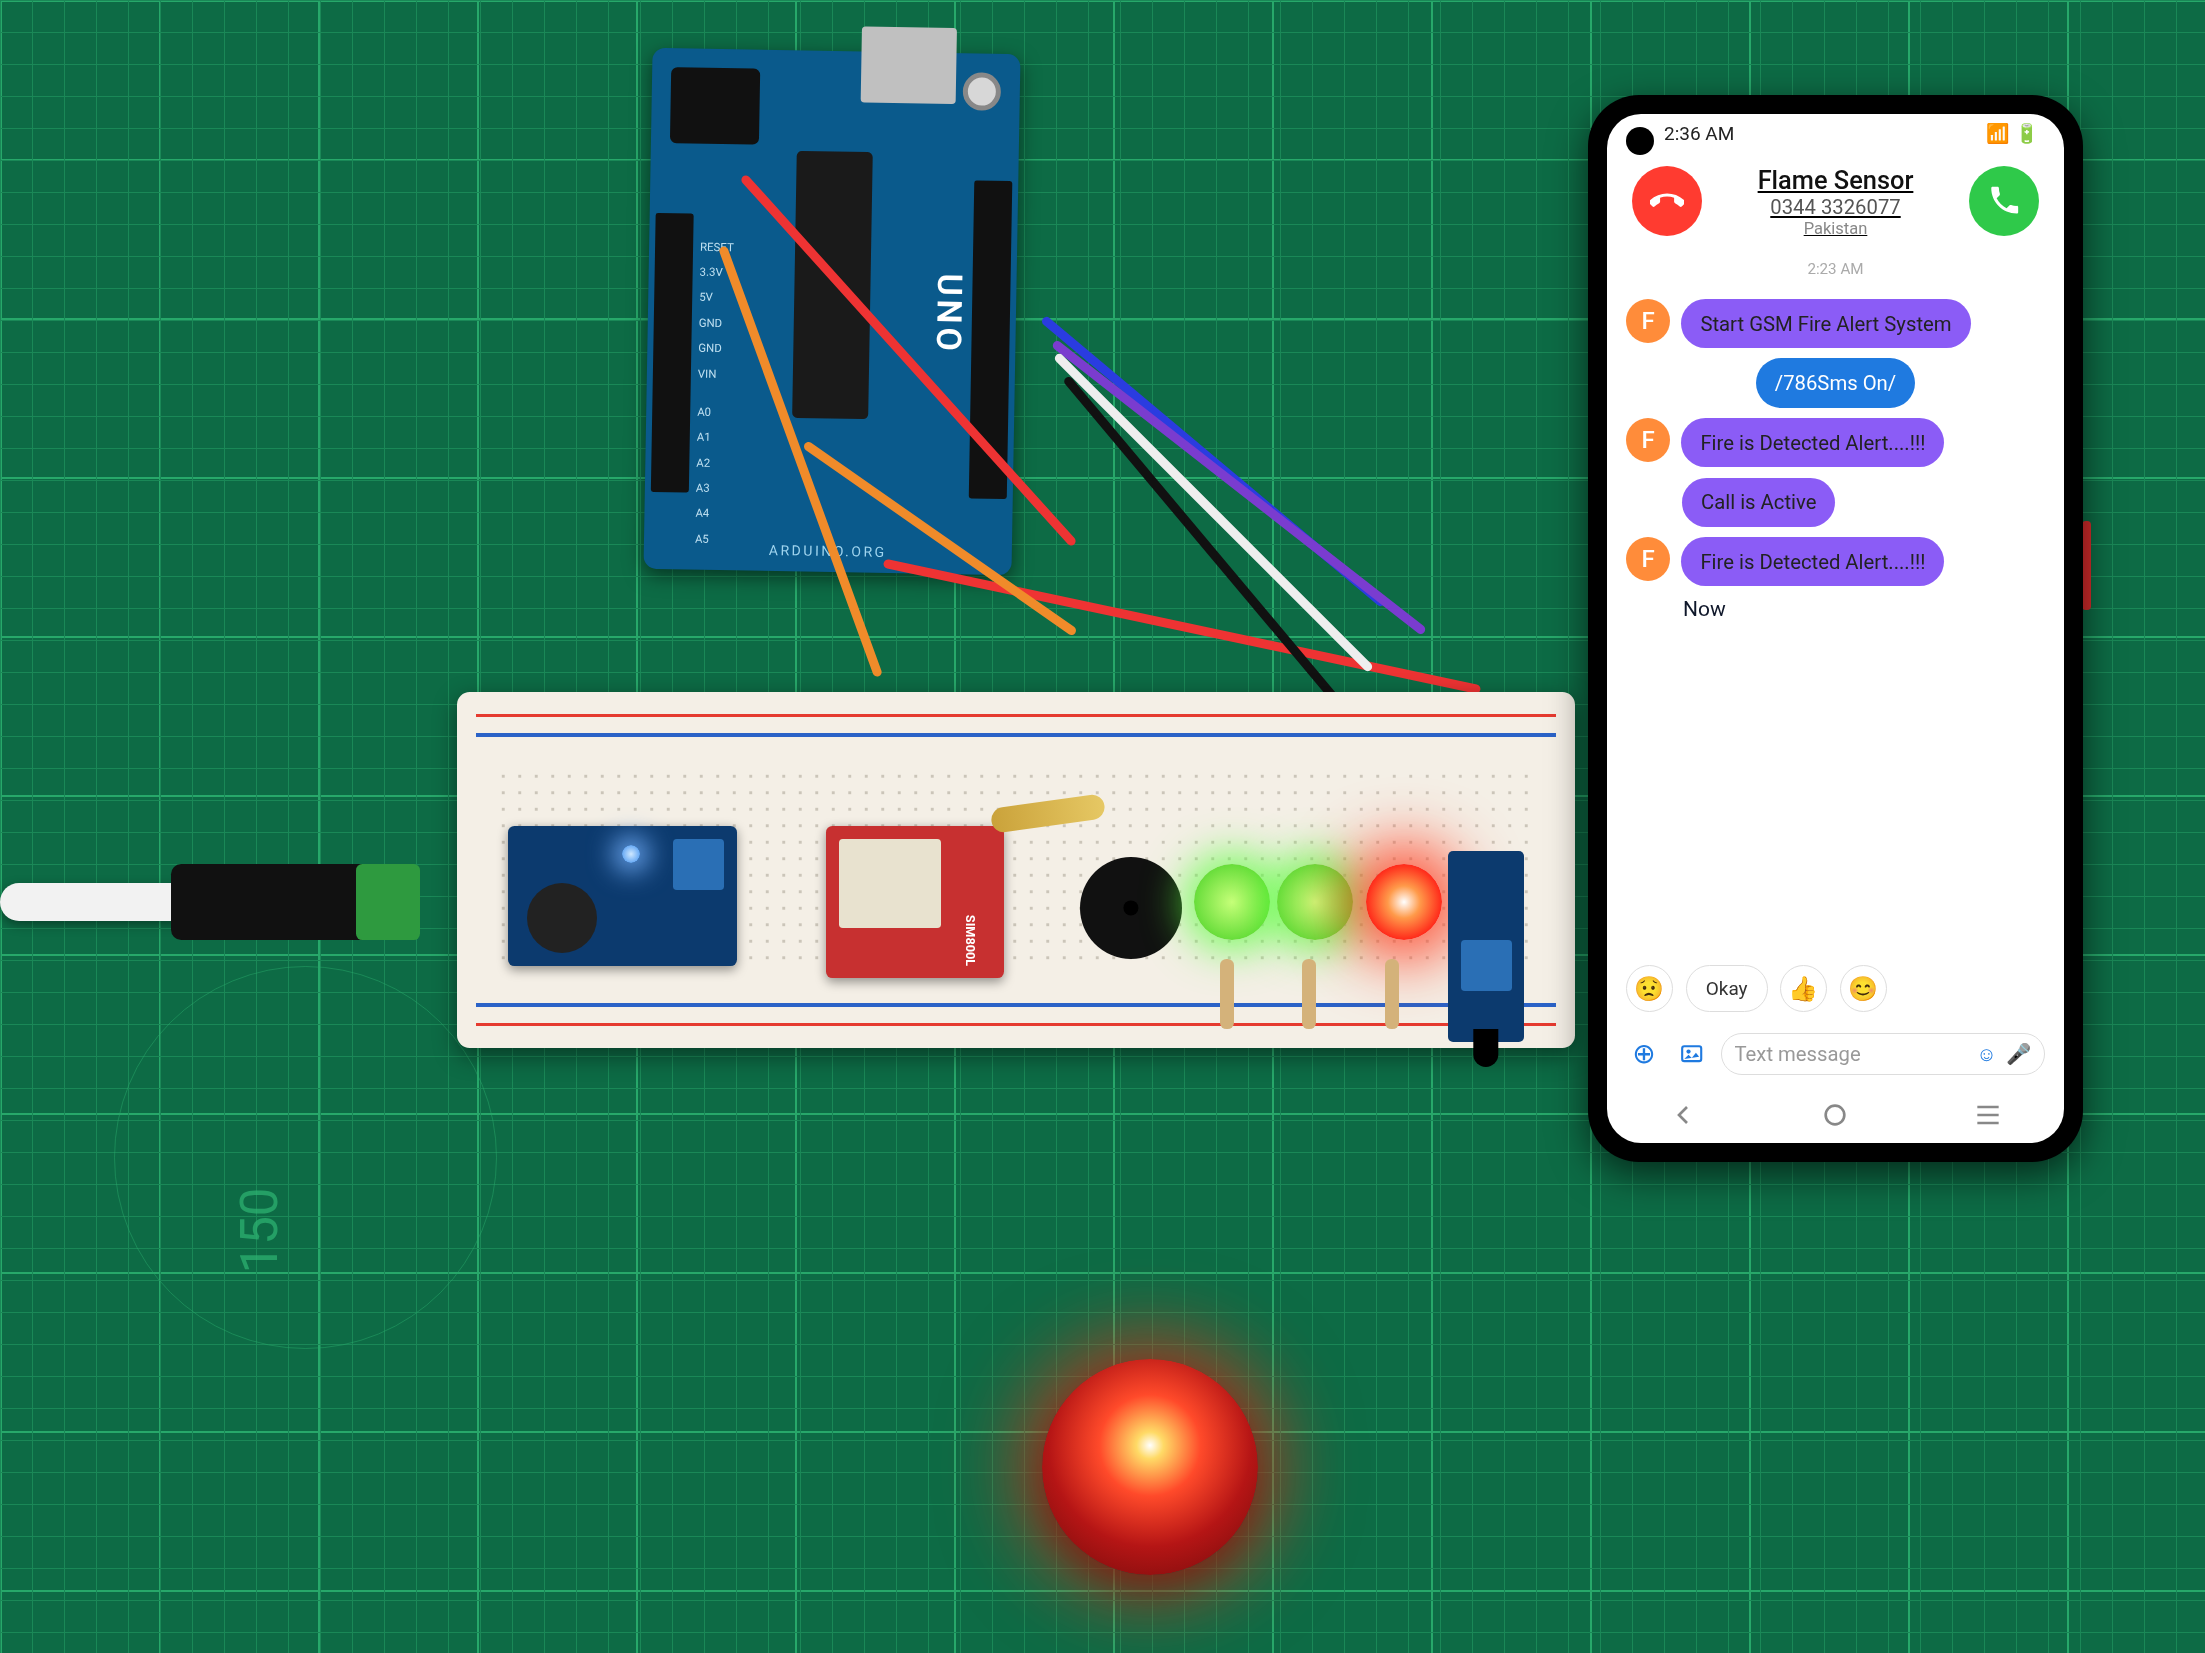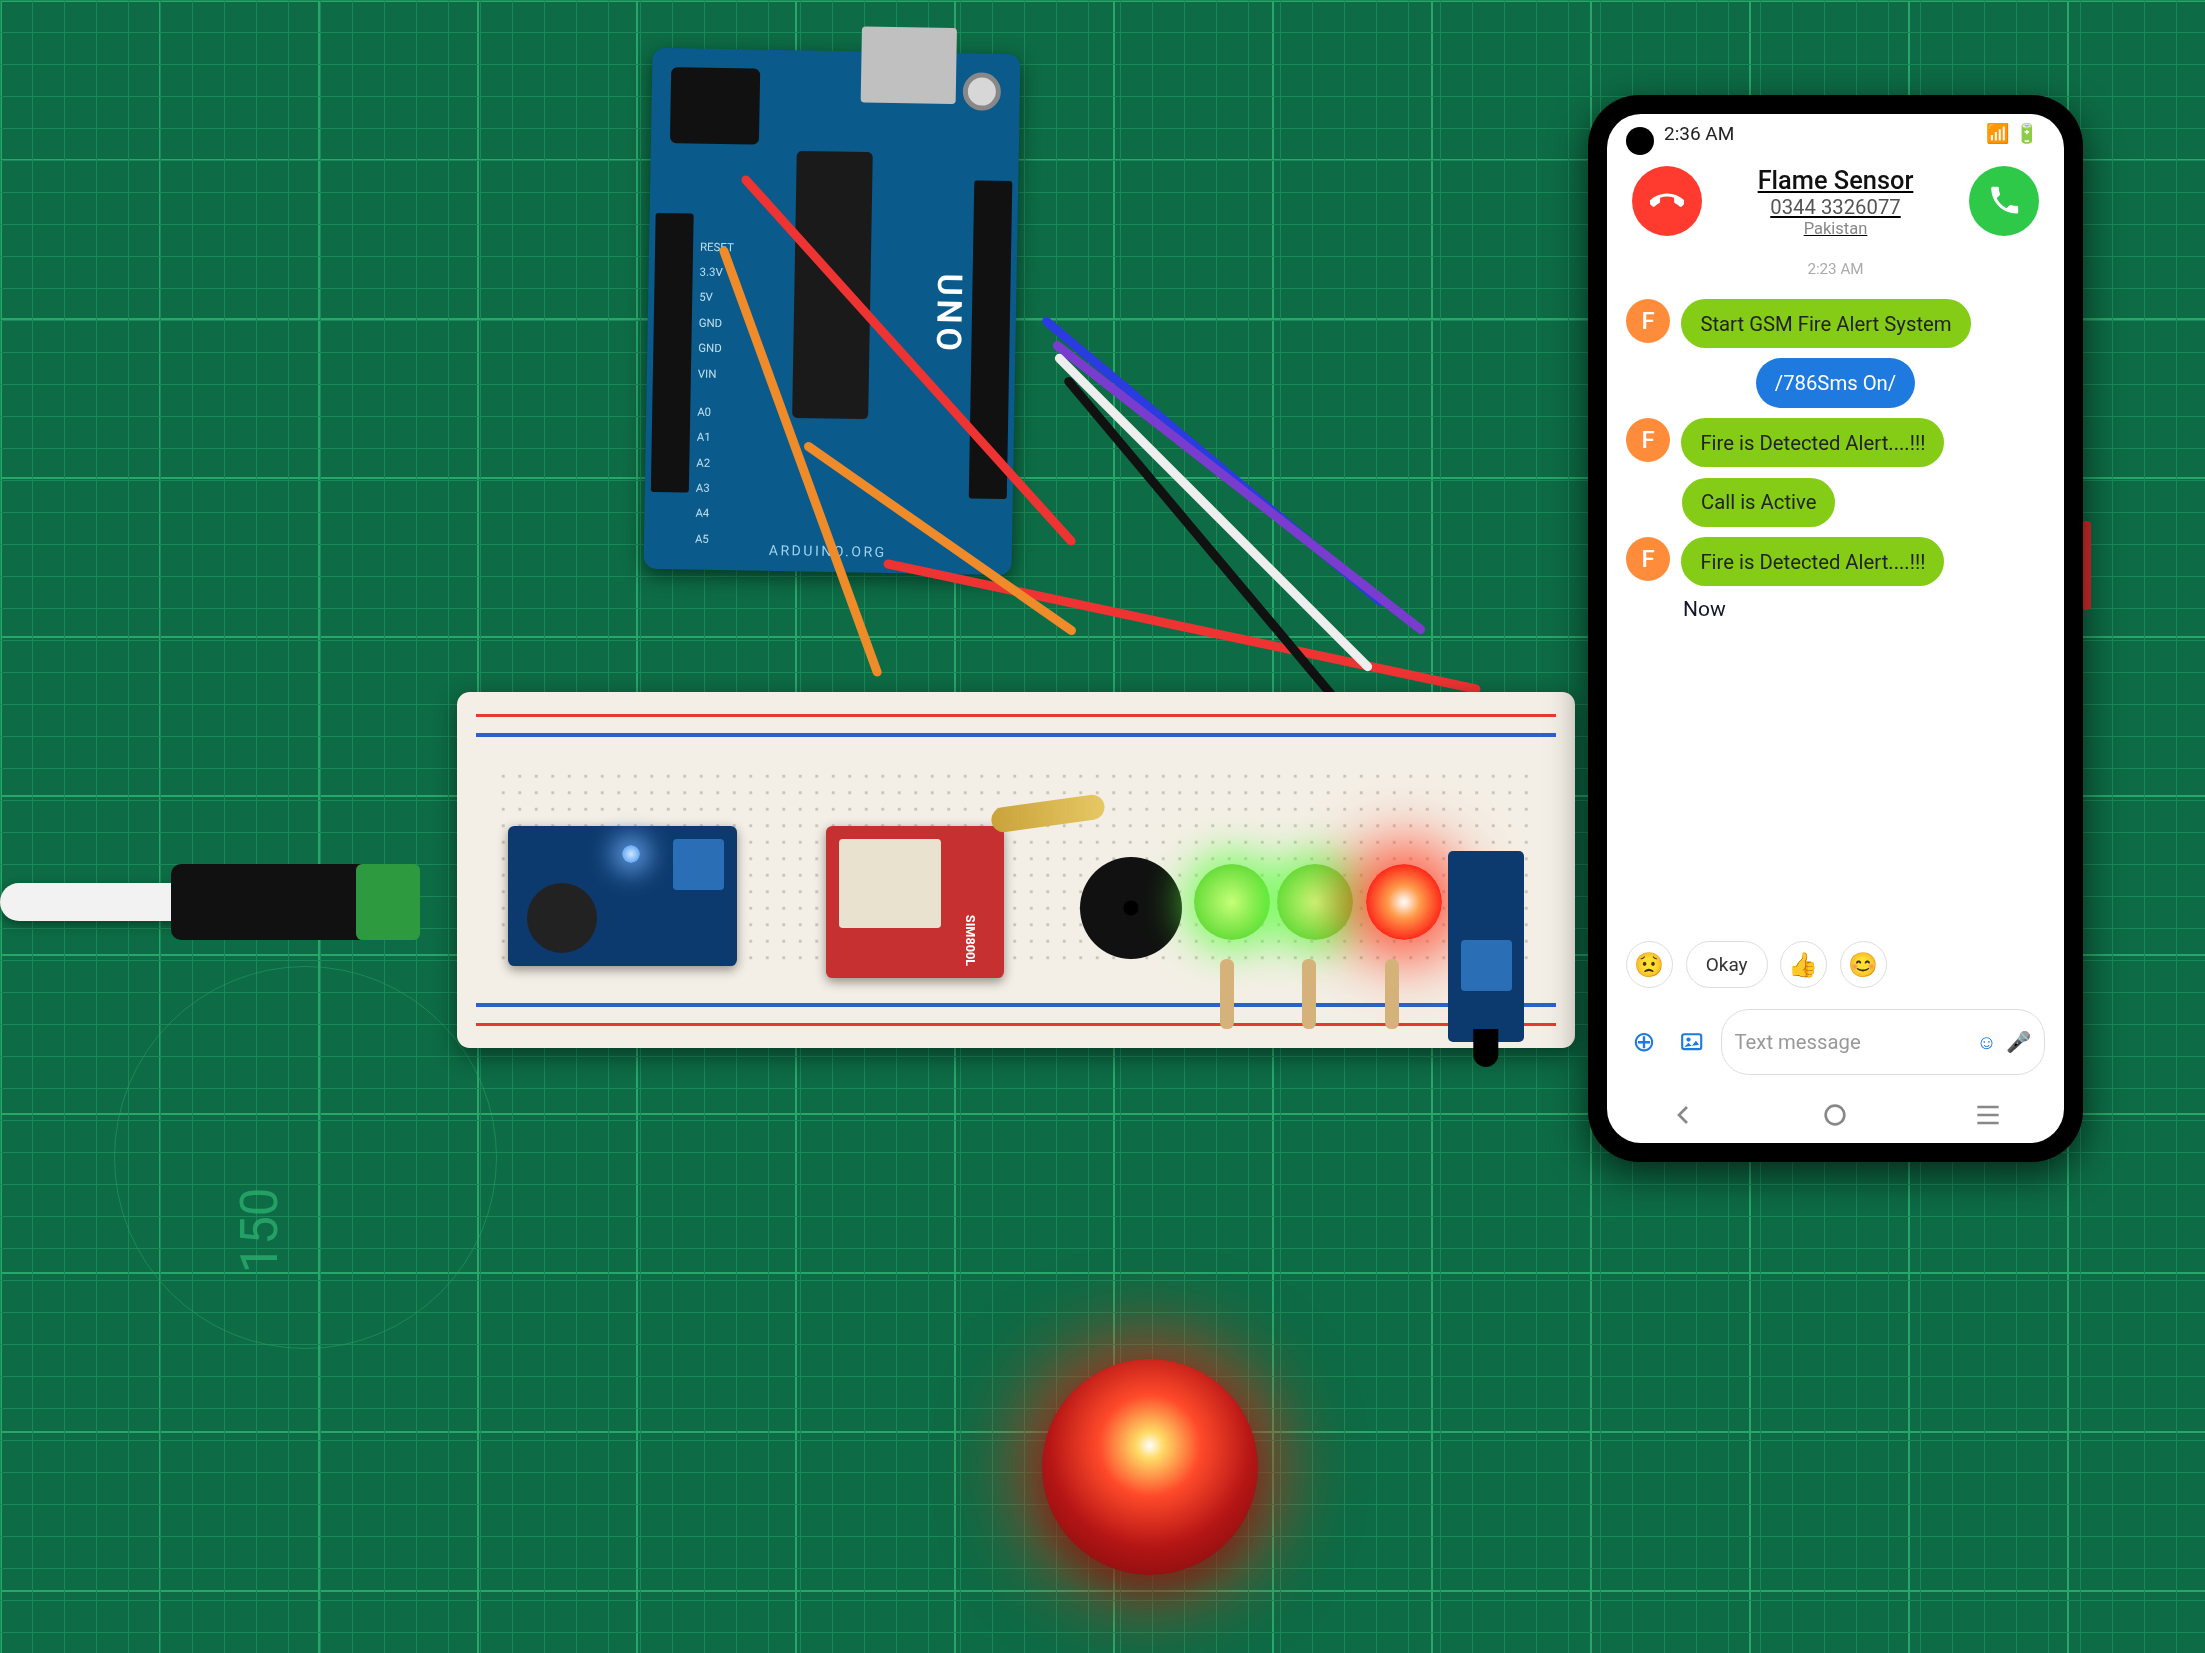--- a/index.html
+++ b/index.html
@@ -223,34 +223,34 @@
   .caller .num  { font-size:20.3px; color:#555;}
   .caller .loc  { font-size:16.5px; color:#888;}
   .time-sep { text-align:center; color:#aaa; font-size:15.2px; padding:3.8px 0;}
 
   .chat { flex:1; padding:6.4px 19px; overflow:hidden; position:relative;}
   .msg { display:flex; align-items:flex-start; margin:10.2px 0;}
   .msg .avatar { width:44px; height:44px; border-radius:50%; background:#ff8c3a;
     color:#fff; font-size:24px; font-weight:500; display:flex; align-items:center; justify-content:center;
     margin-right:11.4px; flex-shrink:0;}
   .bubble { padding:12.7px 19px; border-radius:25.4px; font-size:20.3px; max-width:356px;}
-  .bubble.in { background:#84cc16; color:#222;}
+  .bubble.in { background:#8b5cf6; color:#222;}
   .msg.out { justify-content:center;}
   .bubble.out { background:#1f7ae0; color:#fff;}
   .timestamp { font-size:21px; color:#0f172a; margin:3.8px 0 0 57px;}
 
   .suggestions { display:flex; gap:12.7px; padding:9px 19px;}
   .sugg { height:47px; padding:0 19px; border:1.3px solid #ddd; border-radius:25.4px;
     display:flex; align-items:center; justify-content:center; font-size:19px; color:#333;}
   .sugg.emoji { width:47px; padding:0; font-size:24px;}
 
   .composer { display:flex; align-items:center; gap:11.4px; padding:11.4px 19px;}
   .comp-ico { width:36px; height:36px; display:flex; align-items:center; justify-content:center;
     color:#1f7ae0; font-size:28px;}
-  .comp-input { flex:1; height:66px; border:1.3px solid #ddd; border-radius:28px;
+  .comp-input { flex:1; height:42px; border:1.3px solid #ddd; border-radius:28px;
     display:flex; align-items:center; padding:0 12.7px; color:#999; font-size:20.3px; gap:9px;}
   .comp-input .ph { flex:1;}
   .navbar { height:57px; display:flex; align-items:center; justify-content:space-around;
     color:#888;}
   .navbar .sh { width:32px; height:32px; }
 
   .power-btn { position:absolute; left:2082px; top:521px; width:9px; height:89px; background:#d82c2c; border-radius:3.8px;}
 
   
   .w { position:absolute; height:9px; border-radius:5.1px;}

